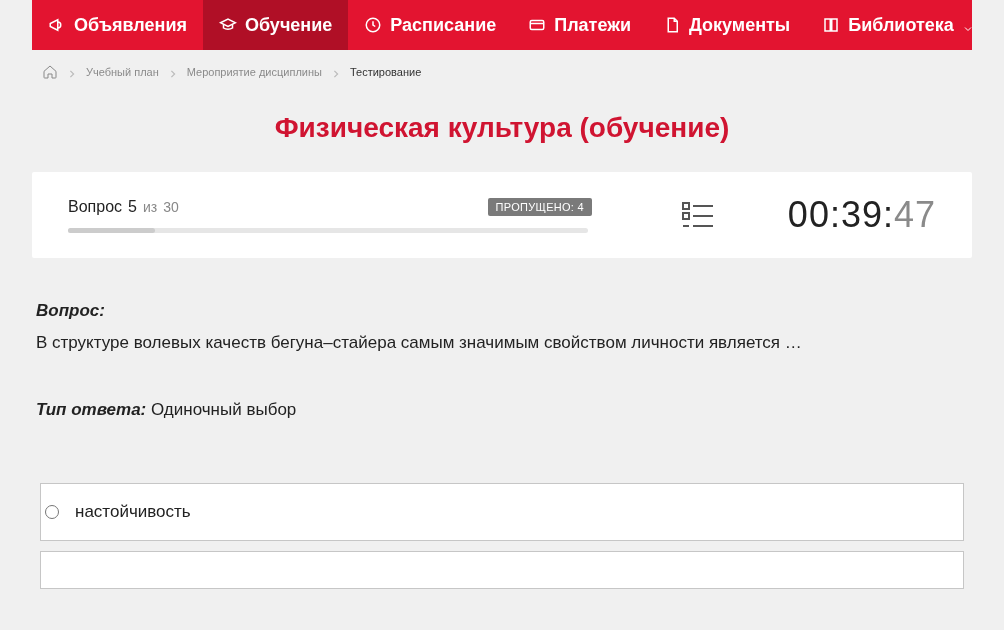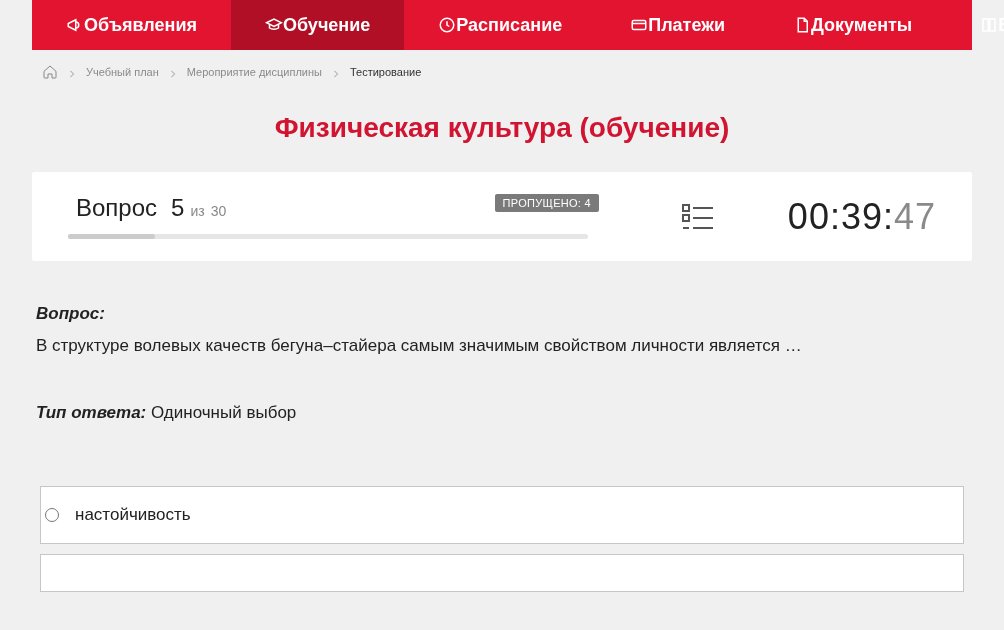--- a/index.html
+++ b/index.html
@@ -25,21 +25,22 @@
   
   .navbar {
     display: flex;
     background: #e31430;
     height: 50px;
     align-items: stretch;
   }
   .nav-item {
     display: flex;
     align-items: center;
-    padding: 0 34px;
+    gap: 8px;
+    padding: 0 16px;
     color: #fff;
     font-size: 18px;
     font-weight: 600;
     cursor: pointer;
     white-space: nowrap;
   }
   .nav-item.active {
     background: #b00f26;
   }
   .nav-icon {
@@ -98,31 +99,30 @@
     flex: 0 0 auto;
     width: 540px;
     position: relative;
   }
   .question-line {
     display: flex;
     align-items: baseline;
     gap: 6px;
   }
   .question-num {
-    font-size: 24px;
+    font-size: 16px;
     color: #222;
-    margin-left: 8px;
   }
   .question-of {
     font-size: 14px;
     color: #888;
   }
   .skipped-badge {
     position: absolute;
-    right: 9px;
+    right: 16px;
     top: 0;
     background: #7a7a7a;
     color: #fff;
     font-size: 11px;
     padding: 3px 8px;
     border-radius: 2px;
     letter-spacing: .3px;
   }
   .progress-track {
     margin-top: 12px;

